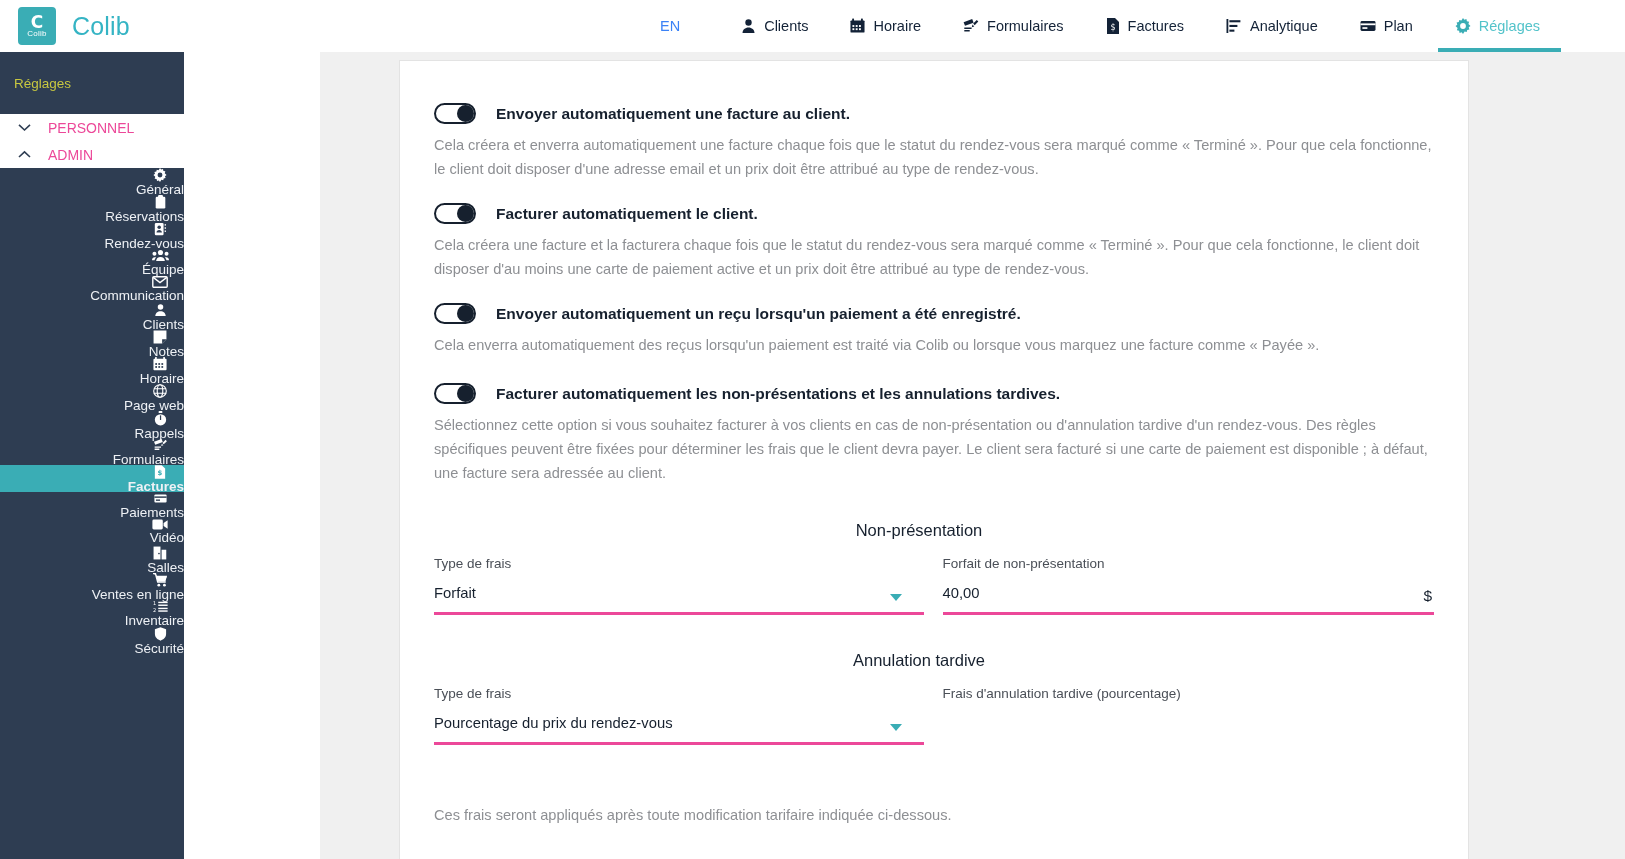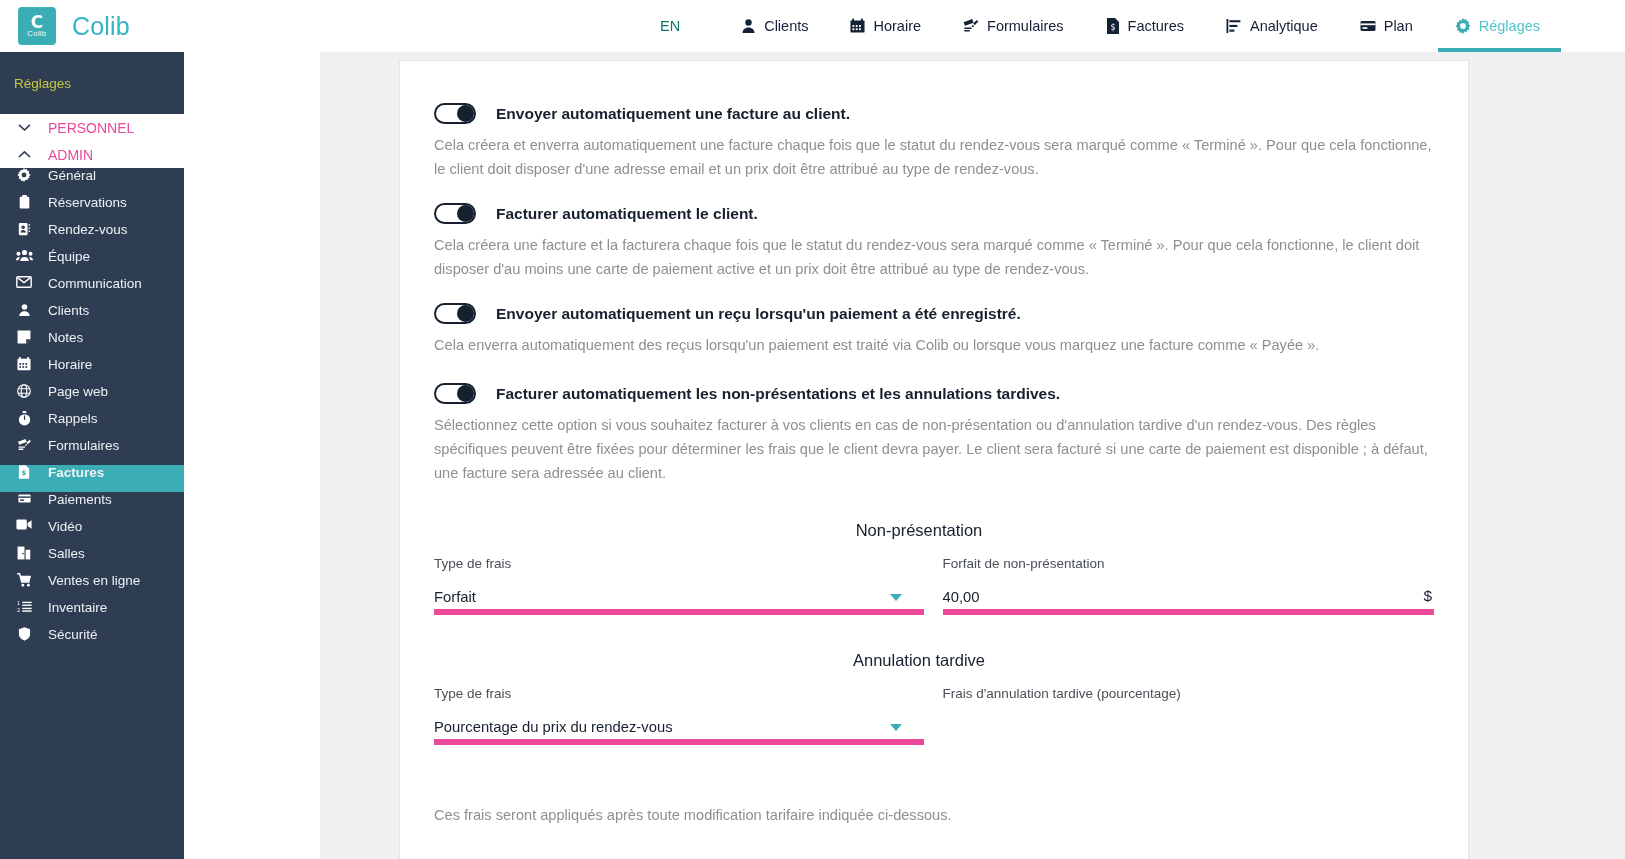--- a/index.html
+++ b/index.html
@@ -39,21 +39,21 @@
     color: #35b4c4;
     letter-spacing: .2px;
   }
 
   .topnav {
     position: absolute; left: 660px; top: 0;
     height: 52px;
     display: flex; align-items: center;
   }
   .lang {
-    color: #0f766e; font-size: 14.5px;
+    color: #3b82f6; font-size: 14.5px;
     margin-right: 40px; cursor: pointer;
   }
   .navitem {
     display: flex; align-items: center; gap: 8px;
     height: 52px; padding: 0 21px;
     color: #132237; font-size: 14.5px;
     cursor: pointer; position: relative;
     white-space: nowrap;
   }
   .navitem.active { color: #53c3ca; }
@@ -82,23 +82,24 @@
     height: 27px;
     display: flex; align-items: center;
     font-size: 14px; cursor: pointer;
   }
   .side-group .chev {
     width: 48px; text-align: center;
     font-size: 13px; color: #2e3d52;
   }
   .side-item {
     height: 27px;
-    display: flex; align-items: flex-start;
+    display: flex; align-items: flex-end;
     color: #eef1f5; font-size: 13.5px;
     cursor: pointer;
+    flex-direction: column;
   }
   .side-item .si-icon {
     width: 48px;
     display: flex; align-items: center; justify-content: center;
     color: #ffffff;
   }
   .side-item.active { background: #3aadb5; font-weight: bold; }
   .side-item .si-label { white-space: nowrap; }
 
   
@@ -161,23 +162,23 @@
   }
   .fee-grid { display: flex; gap: 19px; }
   .field { position: relative; }
   .field.left  { width: 494px; }
   .field.right { width: 496px; }
   .field-label {
     font-size: 13.5px; color: #4a4f57;
     margin-bottom: 14px;
   }
   .field-ctrl {
-    border-bottom: 6px solid #ec4899;
+    border-bottom: 3px solid #ec4899;
     height: 30px;
-    display: flex; align-items: center;
+    display: flex; align-items: flex-start;
     position: relative;
   }
   .field-value {
     font-size: 14.8px; color: #16202e;
   }
   .caret {
     position: absolute; right: 22px; top: 9px;
     width: 0; height: 0;
     border-left: 6px solid transparent;
     border-right: 6px solid transparent;

